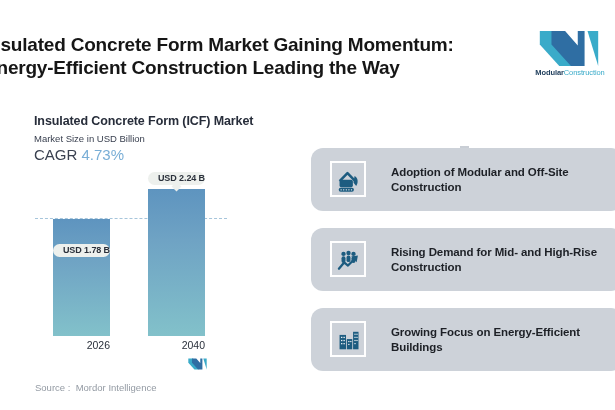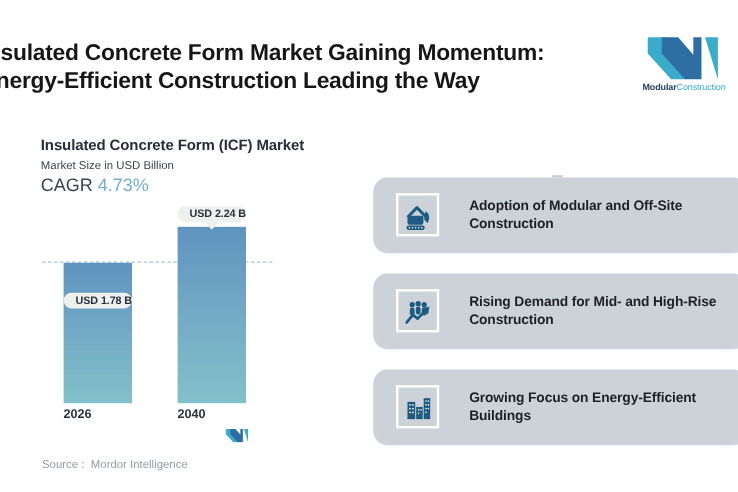--- a/index.html
+++ b/index.html
@@ -35,21 +35,21 @@
   .bar-2{left:148px;}
   .pill{
     width:57px;height:13px;background:#edf0ed;border-radius:7px;
     font-size:9px;font-weight:700;color:#2a303b;text-align:right;line-height:13px;
     letter-spacing:-0.1px;
   }
   .pill-1{left:53px;}
   .pill-2{left:148px;}
   .pill-caret{left:173px;width:7px;height:7px;background:#edf0ed;transform:rotate(45deg);}
   .dash-line{left:35px;width:192px;height:0;border-top:1.6px dashed #a6c5db;}
-  .year-label{width:57px;top:339px;text-align:left;font-size:10.5px;font-weight:700;color:#2a303b;}
+  .year-label{width:57px;top:339px;text-align:right;font-size:10.5px;font-weight:400;color:#2a303b;}
   .year-1{left:53px;}
   .year-2{left:148px;}
   .source-line{left:35px;top:358px;font-size:9.5px;color:#939aa3;white-space:pre;margin-top:24px;}
 
   
   .card{
     left:311px;width:312px;height:63px;background:#cdd2d9;border-radius:12px;
   }
   .card-icon-tile{
     position:absolute;left:19px;top:13px;width:36px;height:36px;

